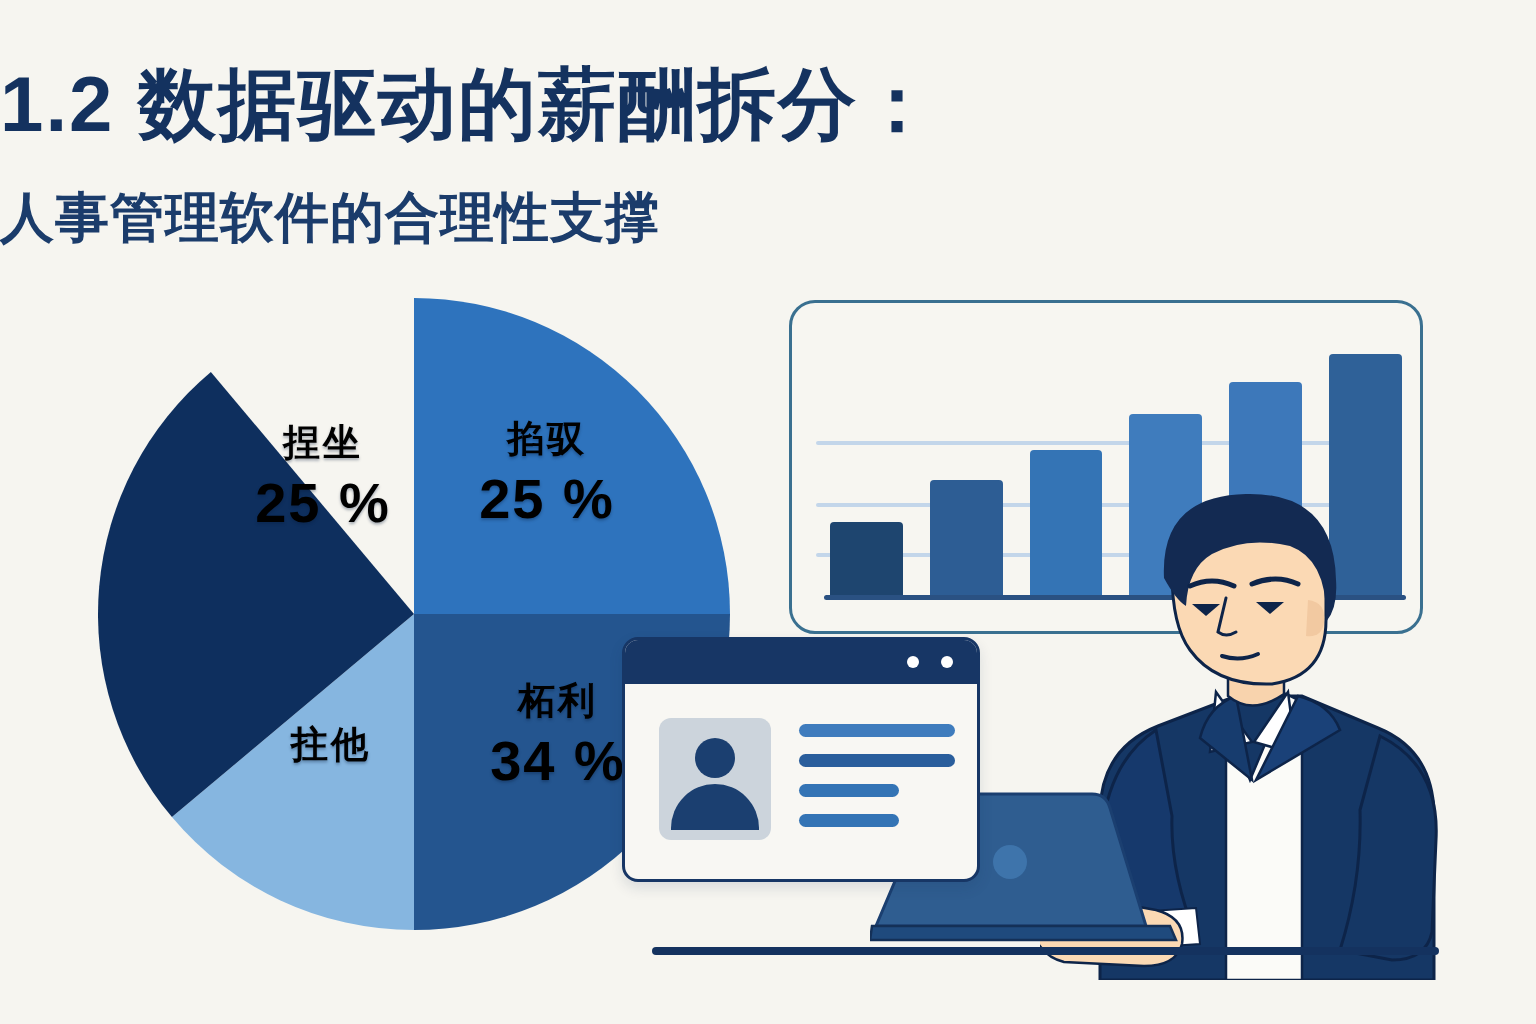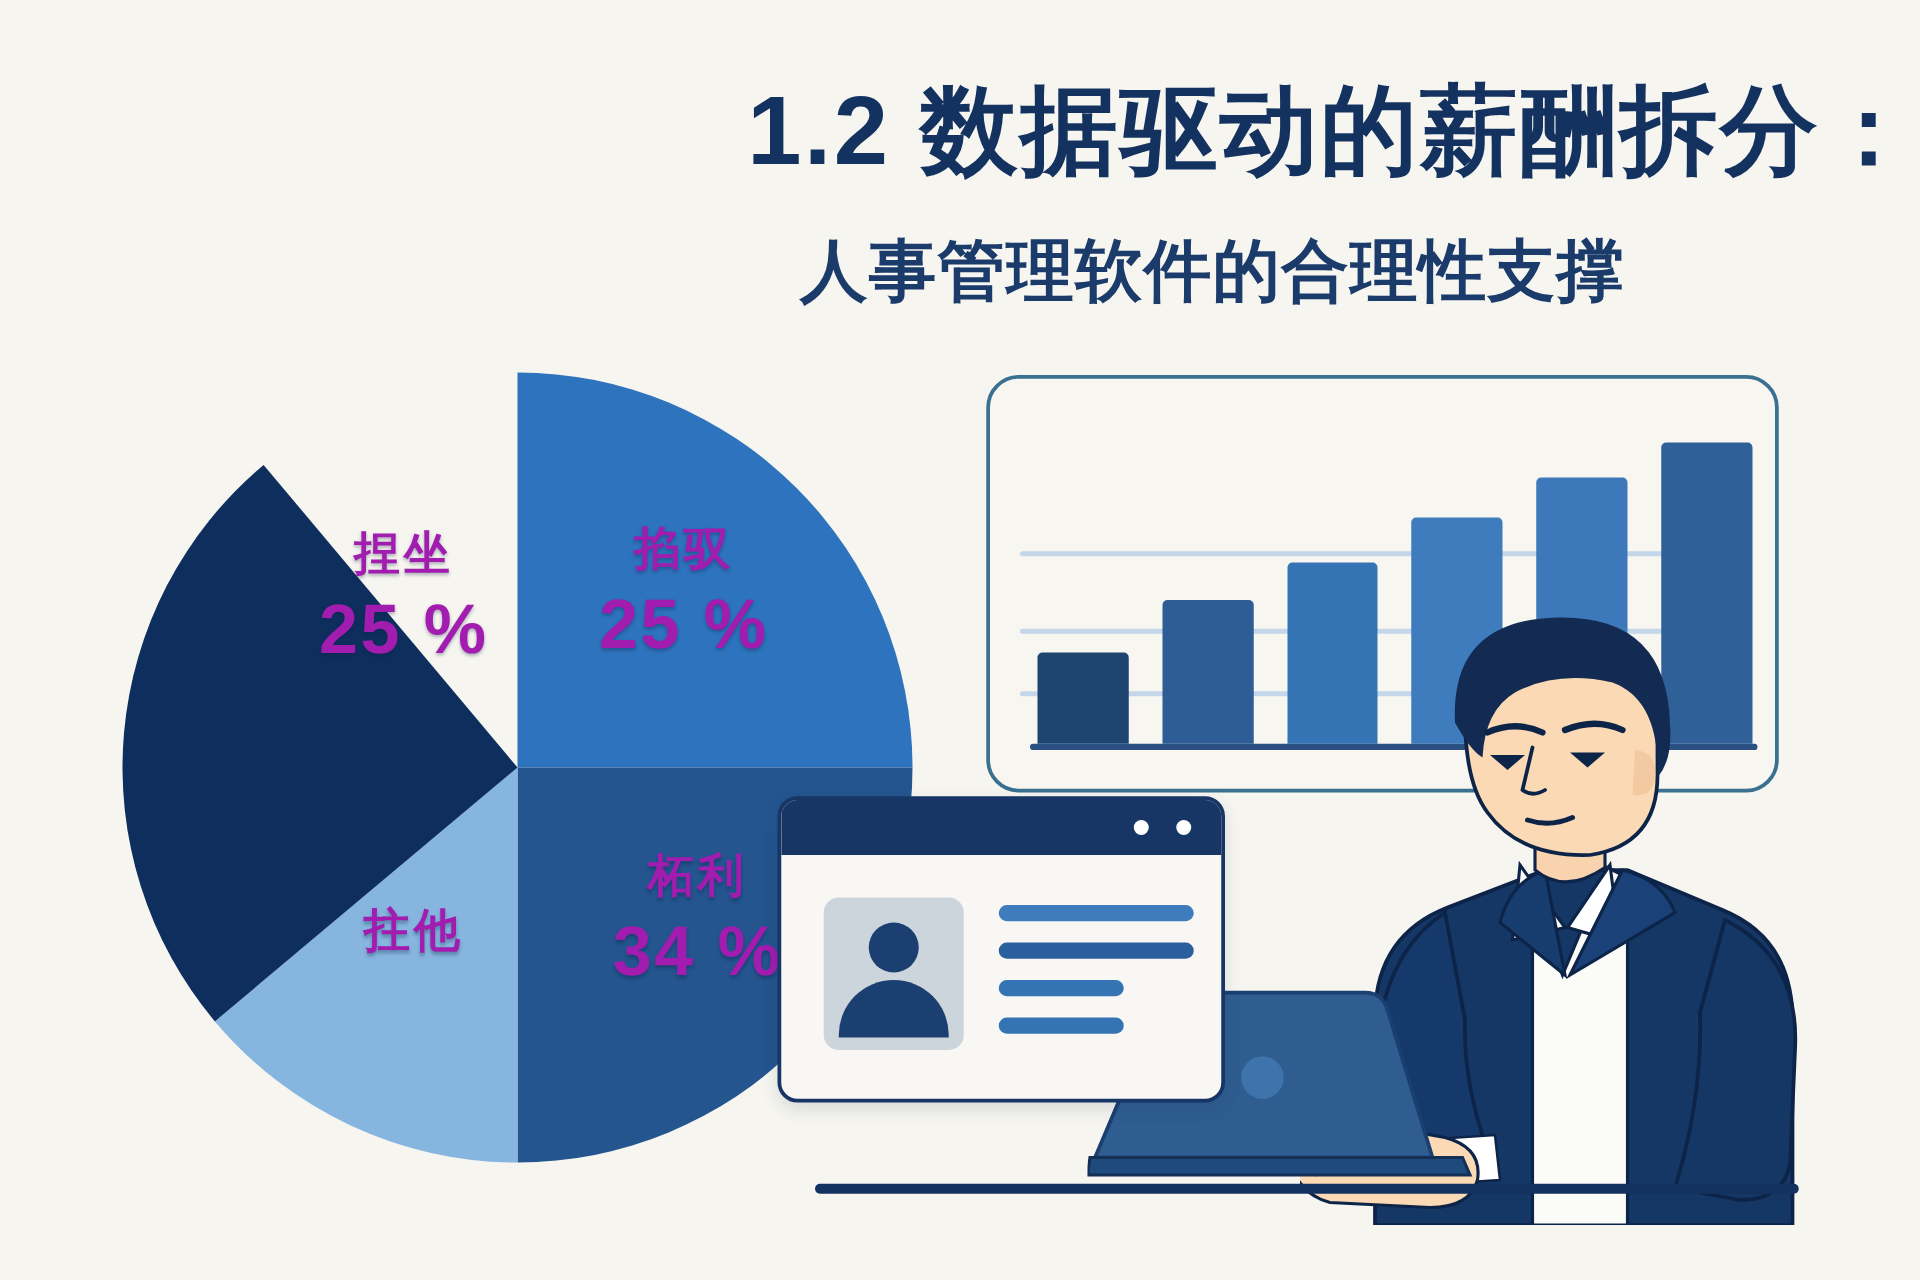--- a/index.html
+++ b/index.html
@@ -13,48 +13,48 @@
     position: relative;
   }
   .stage {
     position: absolute; inset: 0;
     width: 1536px; height: 1024px;
   }
   
   .title {
     position: absolute;
     top: 62px; left: 0; width: 1536px;
-    text-align: right;
+    text-align: left;
     font-size: 78px;
     font-weight: 700;
     letter-spacing: 2px;
     color: #14325f;
     line-height: 1.1;
     white-space: nowrap;
   }
   .subtitle {
     position: absolute;
     top: 188px; left: 0; width: 1300px;
-    text-align: right;
+    text-align: left;
     font-size: 54px;
     font-weight: 700;
     letter-spacing: 1px;
     color: #1b3c6b;
     line-height: 1.1;
     white-space: nowrap;
   }
   
   .pie-wrap {
     position: absolute;
     left: 96px; top: 296px;
     width: 636px; height: 636px;
   }
   .pie-label {
     position: absolute;
-    color: #a21caf;
+    color: #000000;
     text-align: center;
     text-shadow: 0 2px 3px rgba(10,30,60,.35);
     pointer-events: none;
   }
   .pie-label .name {
     display: block;
     font-size: 37px;
     font-weight: 700;
     letter-spacing: 3px;
     margin-bottom: 2px;

